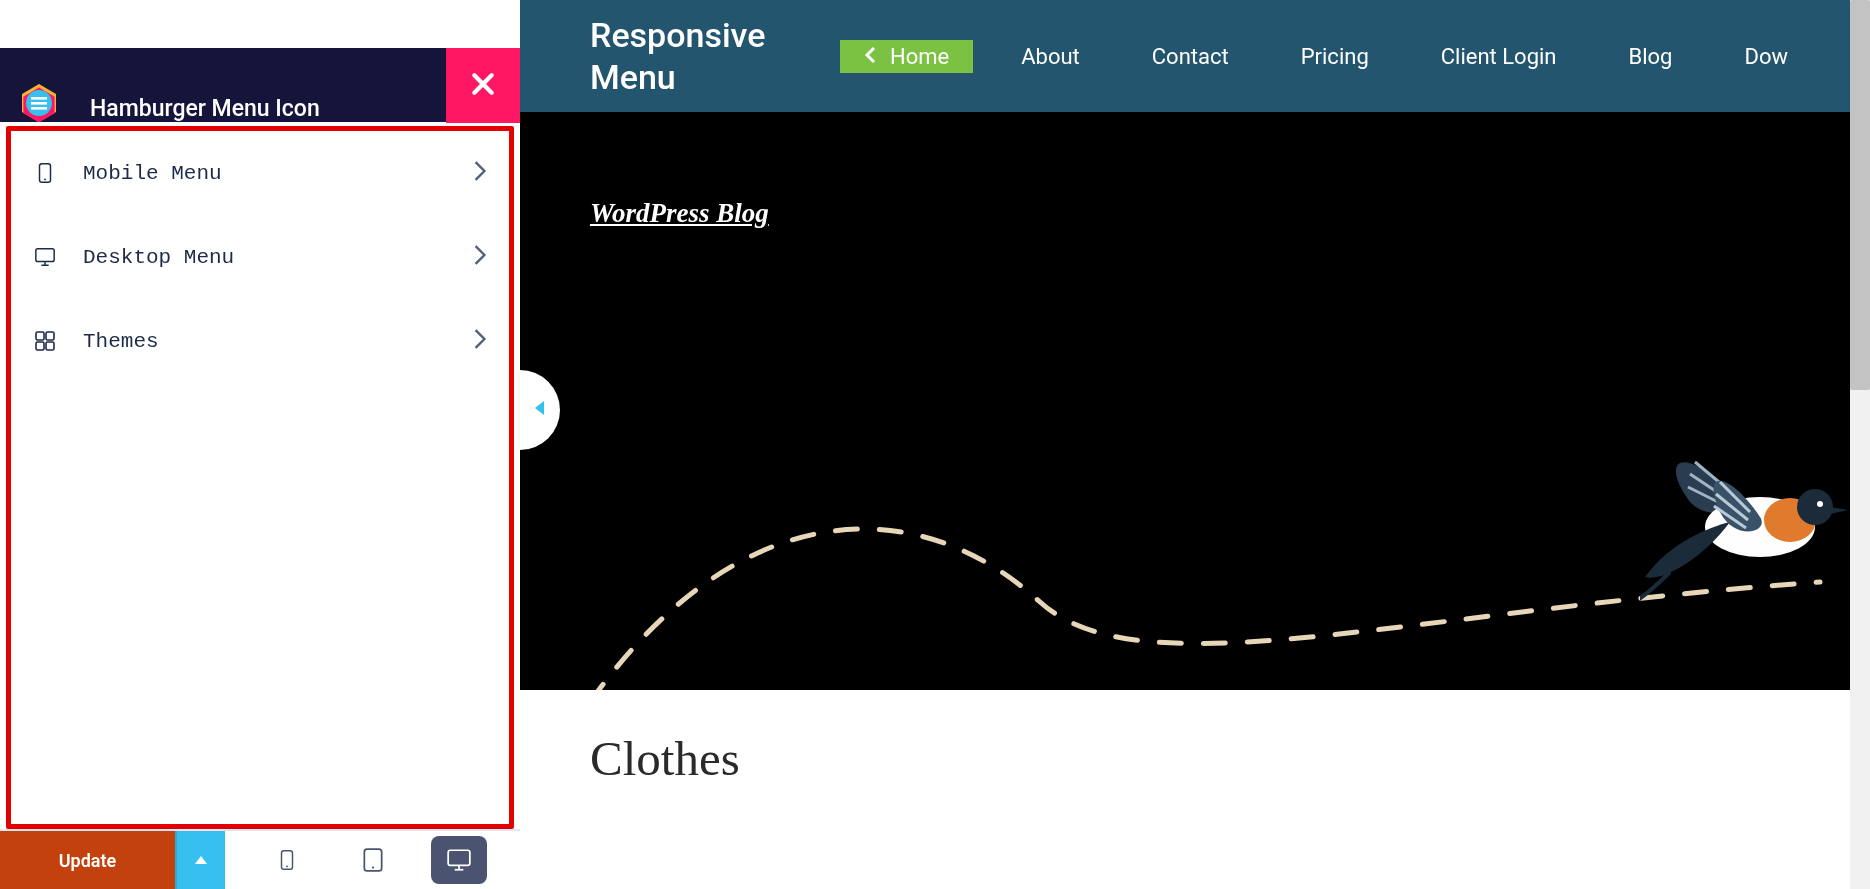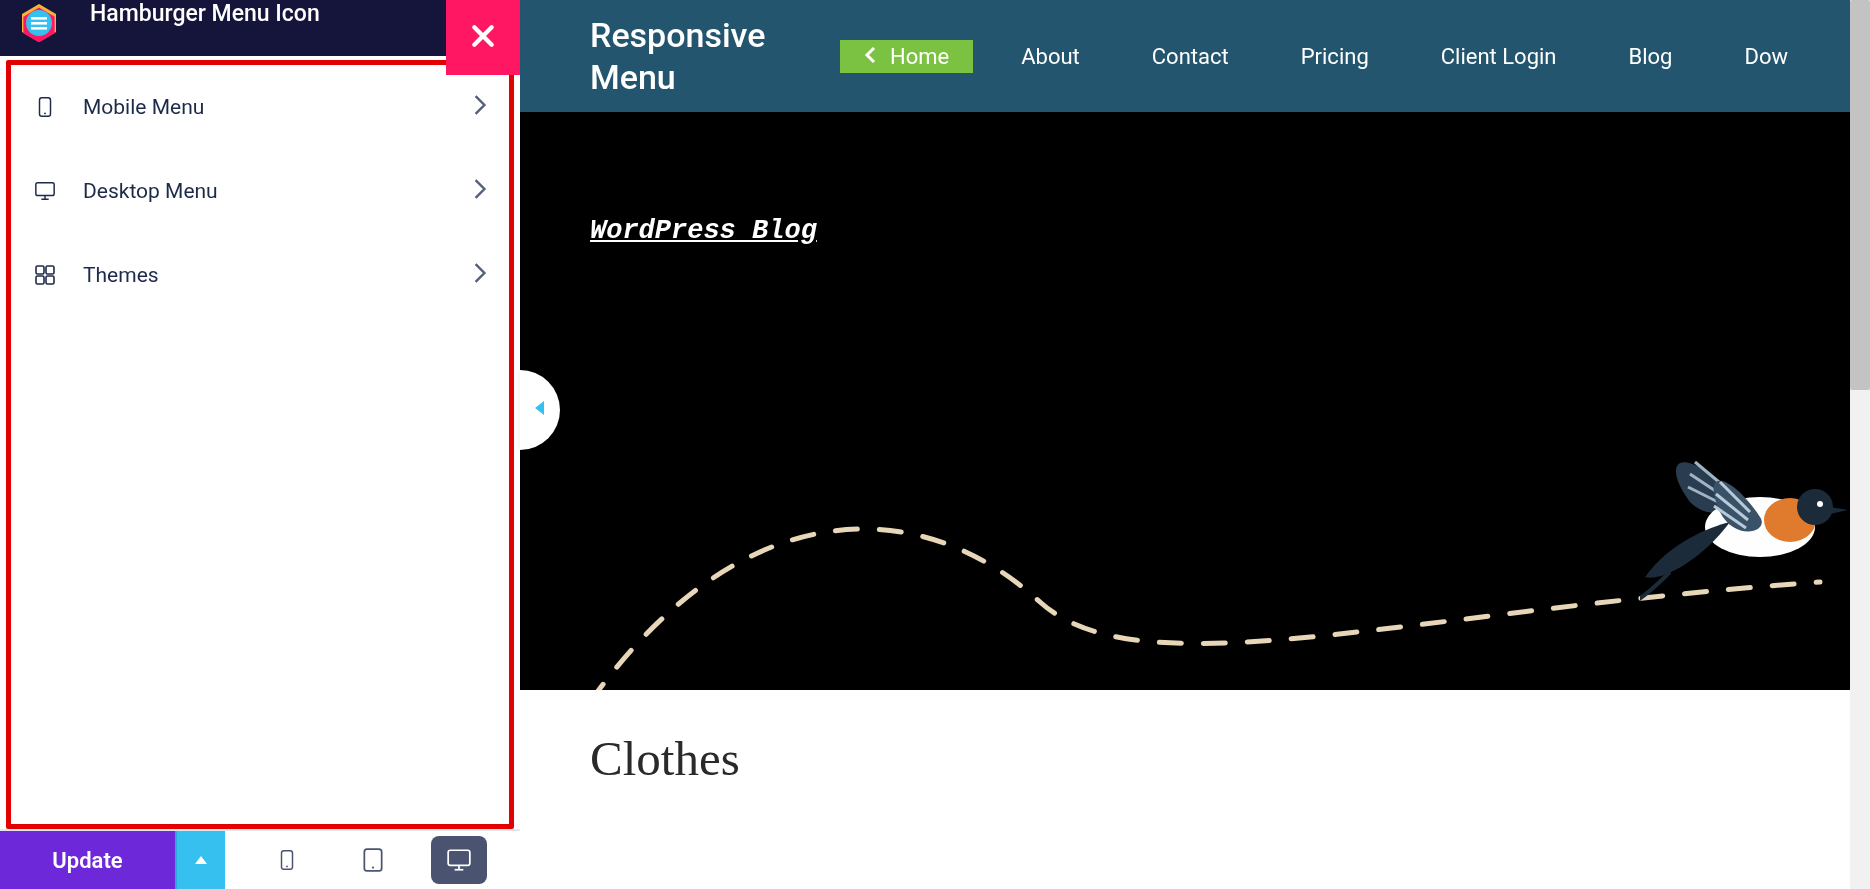--- a/index.html
+++ b/index.html
@@ -17,25 +17,26 @@
     position: absolute;
     left: 0; top: 0;
     width: 520px;
     height: 100%;
     background: #fff;
     display: flex;
     flex-direction: column;
     z-index: 20;
   }
   .sidebar-header {
-    height: 56px;
+    height: 74px;
     background: #15143a;
     display: flex;
-    align-items: flex-start;
+    align-items: flex-end;
     position: relative;
+    margin-top: 48px;
   }
   .sidebar-logo {
     width: 42px; height: 42px;
     margin-left: 18px;
     position: relative;
   }
   .sidebar-logo svg { width: 100%; height: 100%; }
   .sidebar-title {
     color: #fff;
     font-size: 23px;
@@ -61,20 +62,21 @@
     border-radius: 2px;
     margin: 4px 6px 0 6px;
     padding-bottom: 10px;
   }
   .sidebar-item {
     height: 84px;
     padding: 16px 22px;
     display: flex;
     align-items: center;
     cursor: pointer;
+    font-family: Liberation Mono, monospace;
   }
   .sidebar-item-icon {
     width: 24px; height: 24px;
     display: flex; align-items: center; justify-content: center;
   }
   .sidebar-item-icon svg { stroke: #1e2a4a; fill: none; stroke-width: 1.6; }
   .sidebar-item-label {
     color: #1e2a4a;
     font-size: 21px;
     font-weight: 400;
@@ -85,23 +87,23 @@
 
   
   .sidebar-footer {
     height: 60px;
     border-top: 2px solid #e3e6ee;
     display: flex;
     align-items: stretch;
   }
   .update-button {
     width: 175px;
-    background: #6d28d9;
+    background: #c2410c;
     color: #fff;
-    font-size: 22px;
+    font-size: 18px;
     font-weight: 600;
     display: flex;
     align-items: center;
     justify-content: center;
     cursor: pointer;
     text-align: right;
   }
   .update-toggle {
     width: 50px;
     background: #36c0f0;
@@ -192,28 +194,28 @@
   .hamburger span { height: 3px; background: #fff; }
 
   .hero {
     height: 578px;
     background: #000;
     position: relative;
     overflow: hidden;
   }
   .hero-link {
     position: absolute;
-    left: 70px; top: 104px;
+    left: 70px; top: 86px;
     color: #fff;
     font-size: 27px;
     font-style: italic;
     font-weight: 600;
     text-decoration: underline;
     cursor: pointer;
-    font-family: Liberation Mono, monospace;
+    font-family: Liberation Serif, serif;
   }
   .hero-path {
     position: absolute;
     left: 60px; top: 300px;
     width: 1260px; height: 300px;
   }
   .bird {
     position: absolute;
     right: 20px; top: 320px;
     width: 210px; height: 180px;

